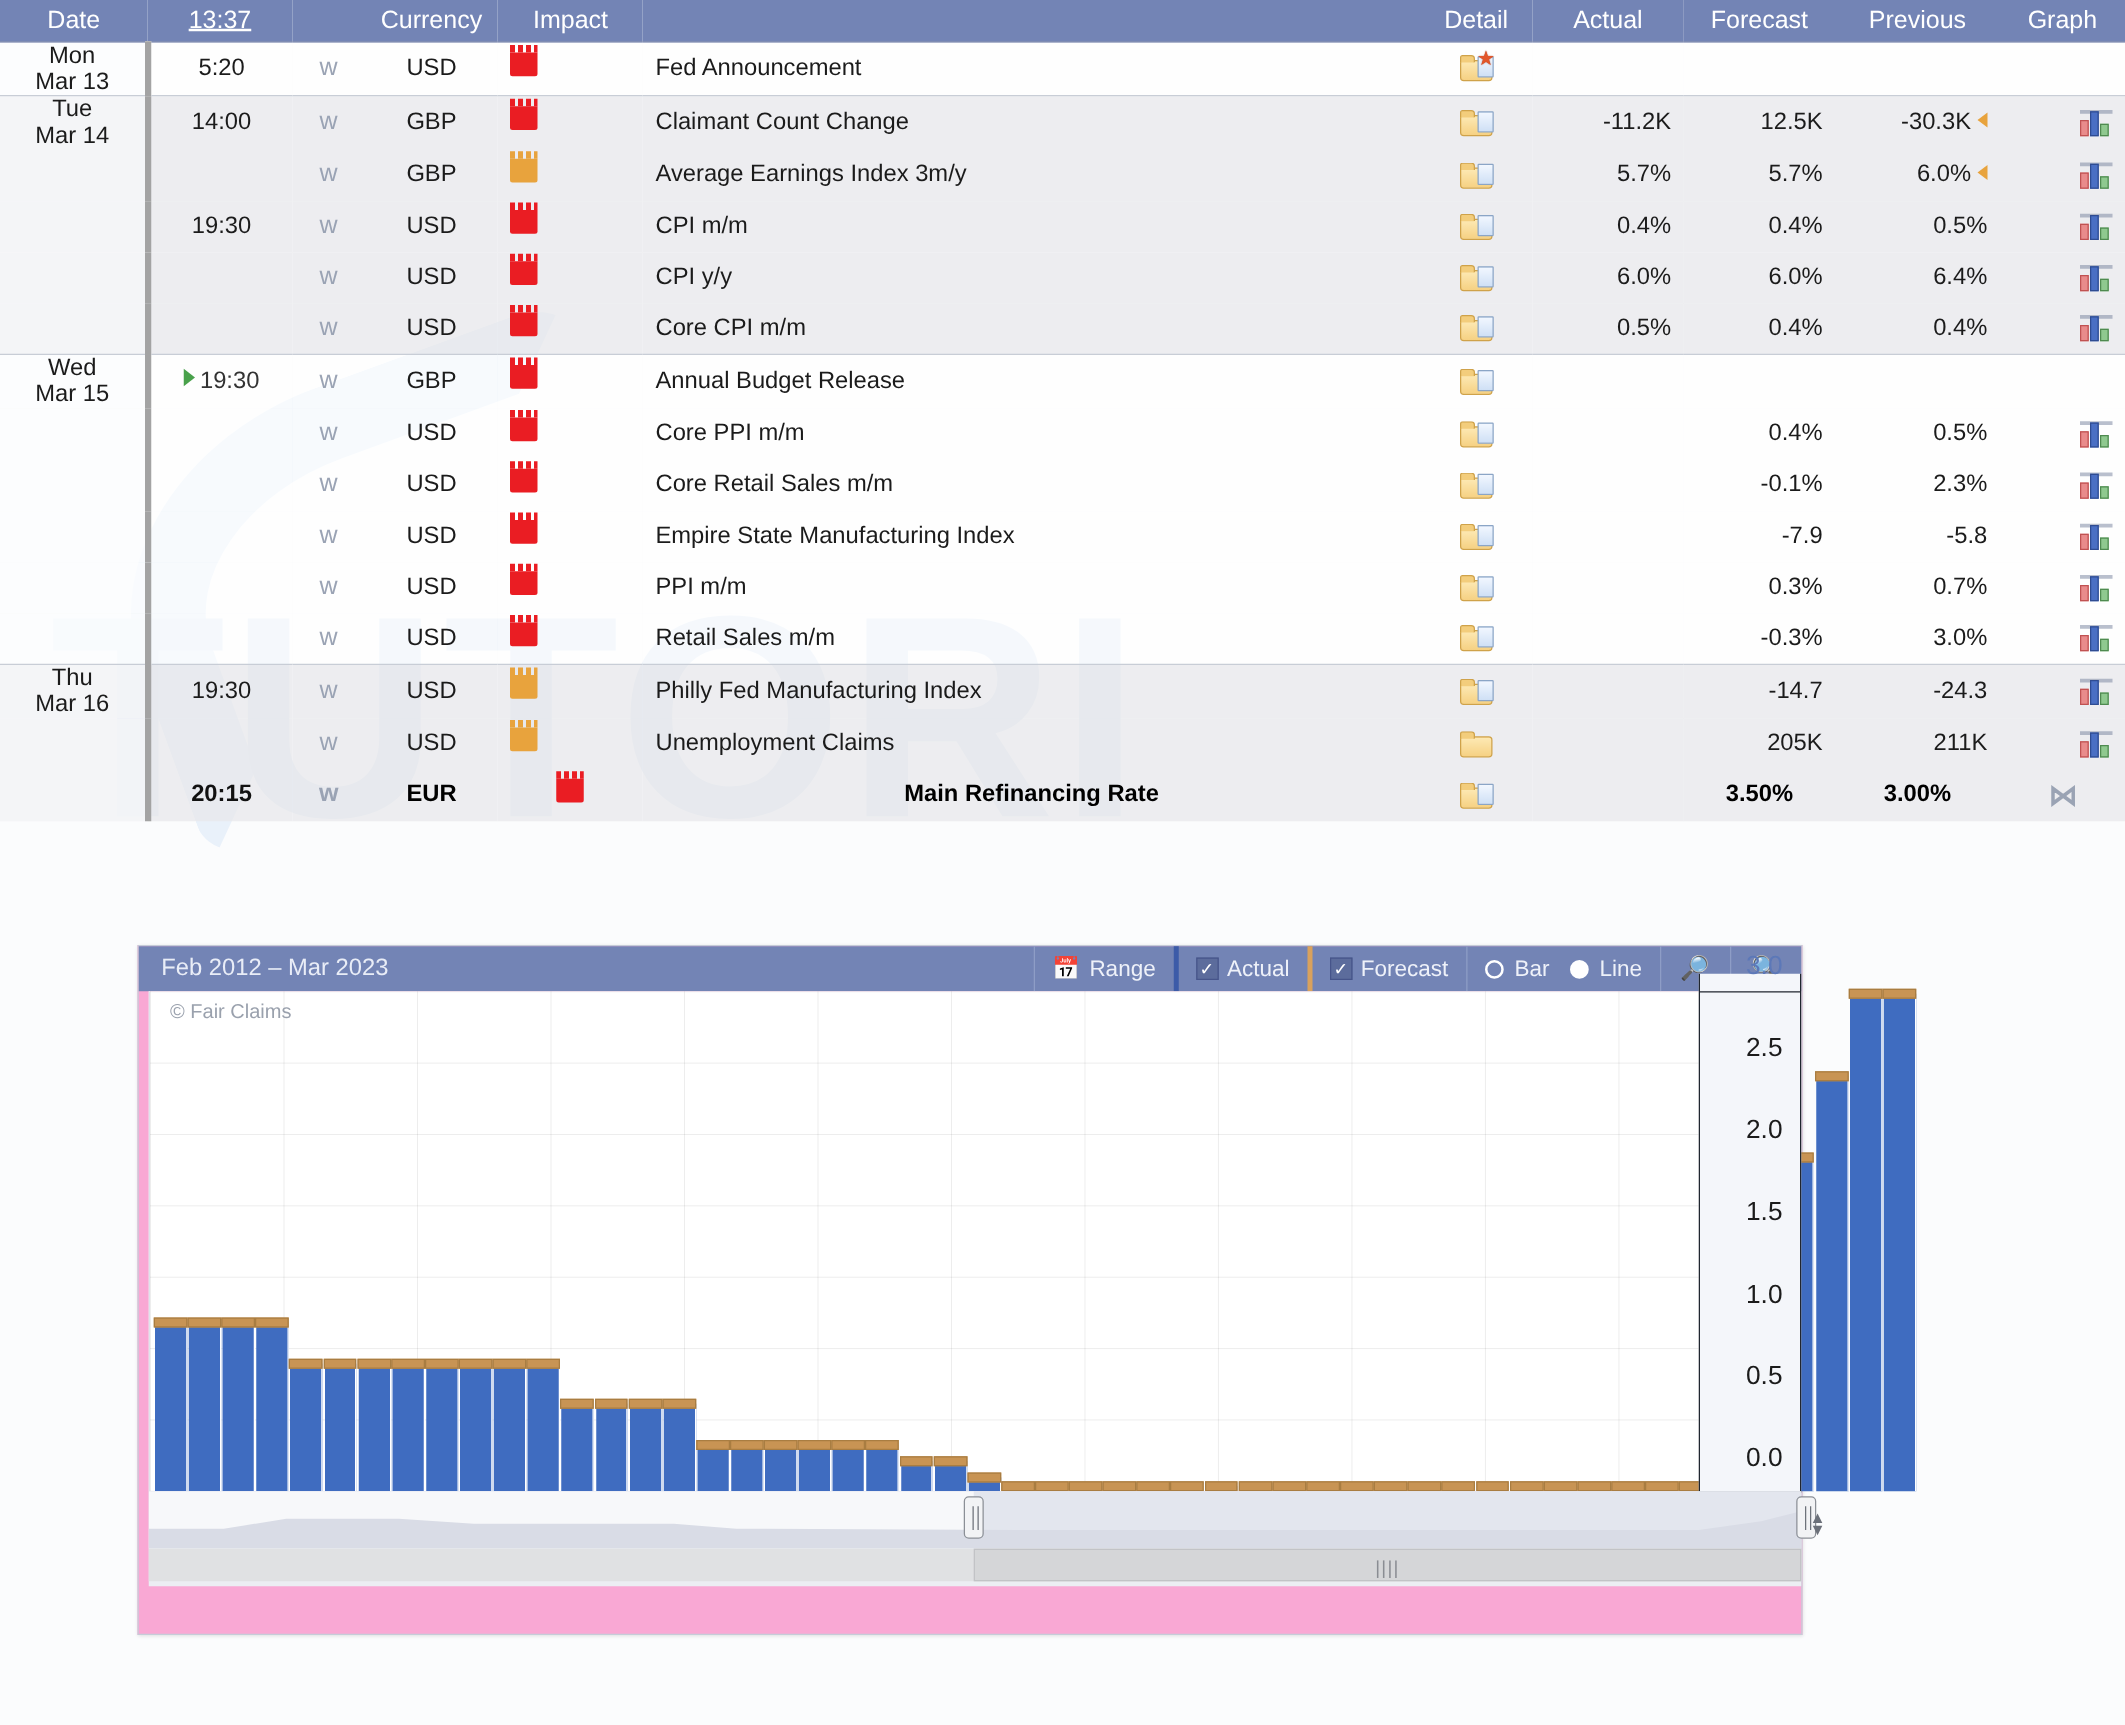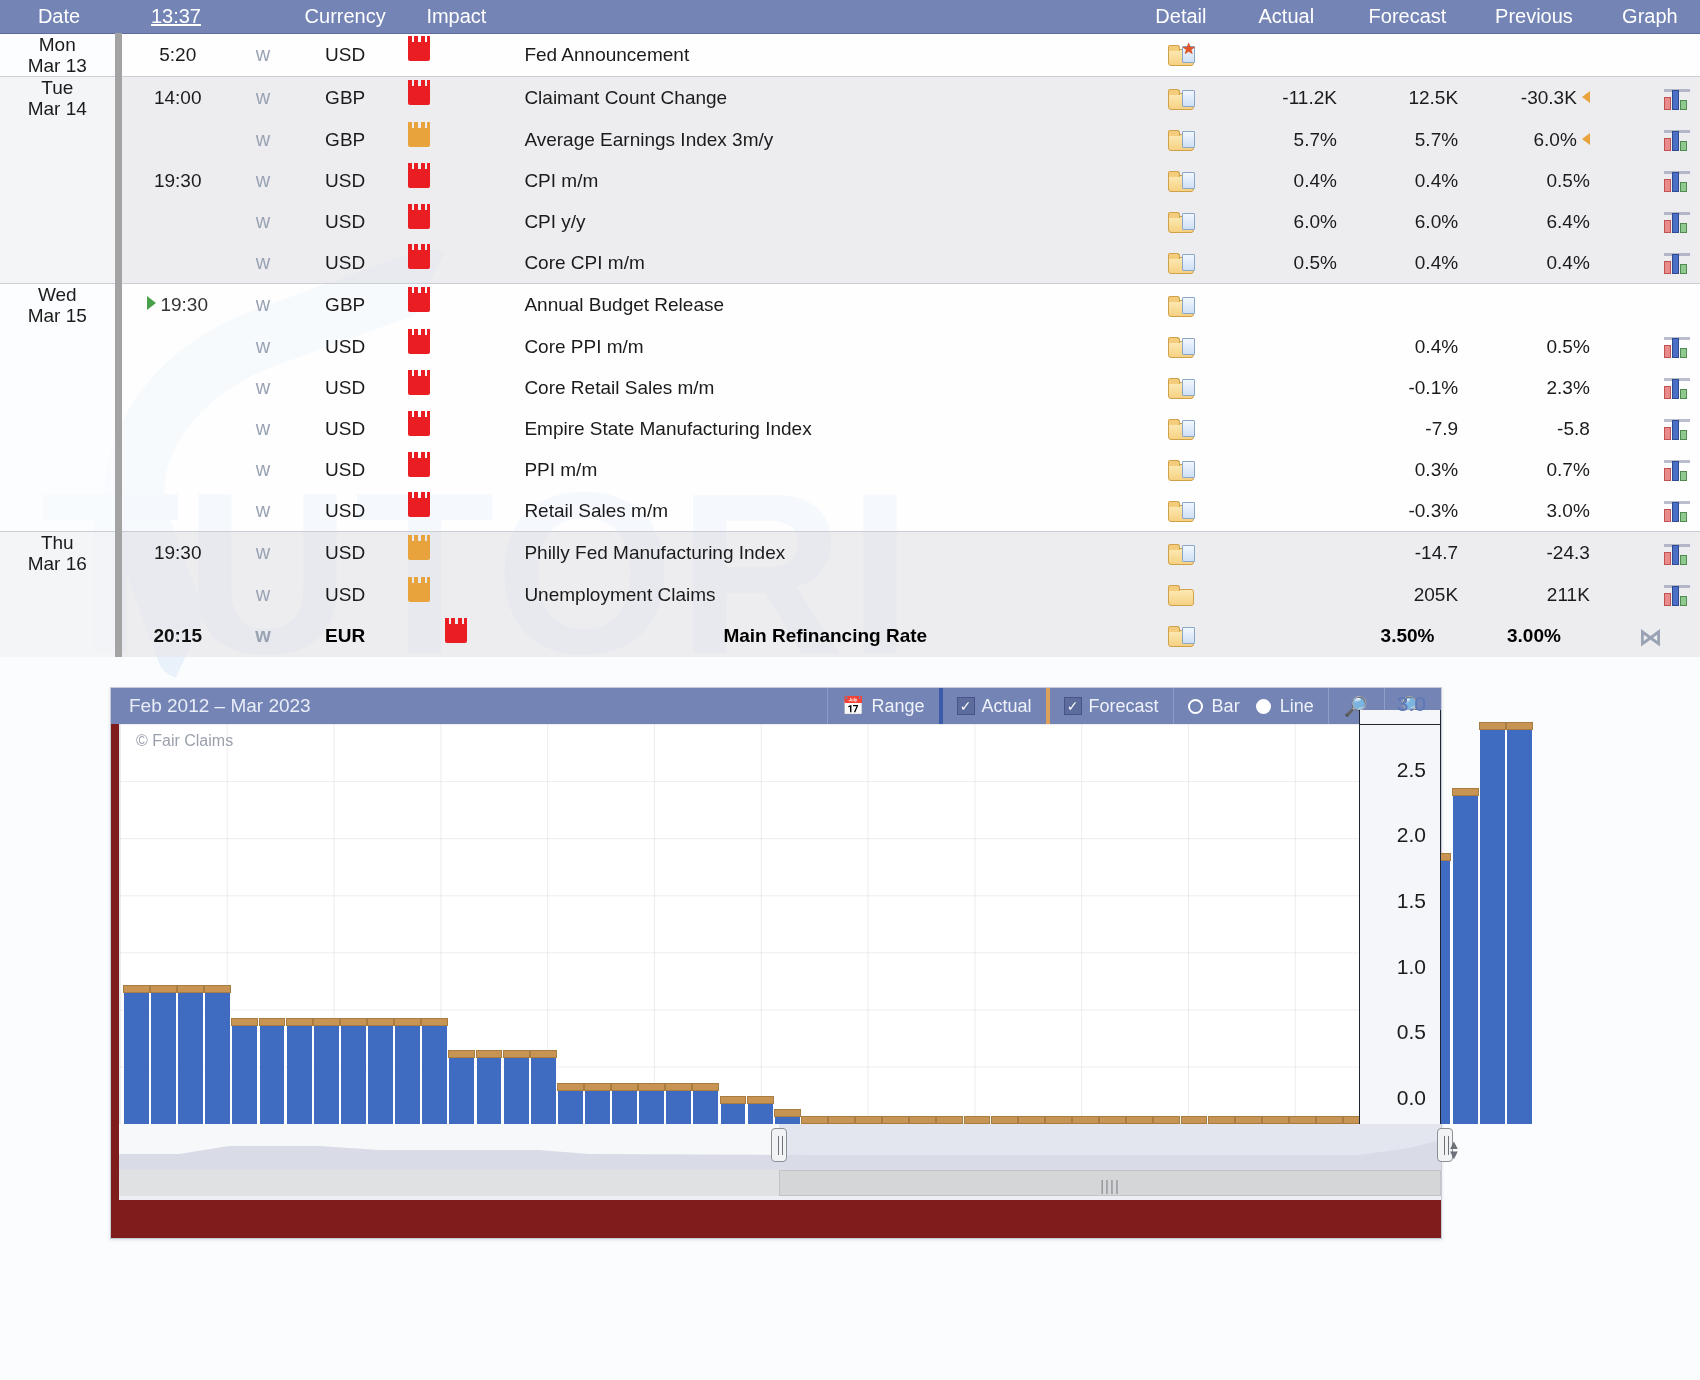--- a/index.html
+++ b/index.html
@@ -57,21 +57,21 @@
   table.cal td {
     height: 41px; padding: 0 10px; font-size: 19px; color: #1b1b1b;
     vertical-align: middle; background: transparent;
   }
   tr.row-even td { background: rgba(255,255,255,0.62); }
   tr.row-odd  td { background: rgba(231,232,234,0.72); }
   tr.daystart td { border-top: 1px solid #c8cdd6; }
 
   td.date {
     width: 112px; text-align: center; font-size: 19px; line-height: 1.12;
-    color: #2b2b2b; border-right: 7px solid #a3a3a3;
+    color: #2b2b2b; border-right: 5px solid #a3a3a3;
     background: rgba(252,253,254,0.85) !important;
   }
   tr.row-odd td.date { background: rgba(243,244,246,0.9) !important; }
   td.time  { width: 110px; text-align: center; color: #9a9a9a; font-size: 19px; white-space: nowrap; }
   td.spk   { width: 55px;  text-align: center; }
   td.cur   { width: 85px;  text-align: center; font-size: 19px; }
   td.imp   { width: 110px; text-align: left; padding-left: 26px; }
   td.event { width: 590px; text-align: left; padding-left: 20px; font-size: 19px; }
   td.detail{ width: 85px;  text-align: center; }
   td.actual, td.forecast, td.previous { text-align: right; font-size: 19px; padding-right: 18px; white-space: nowrap; }
@@ -134,22 +134,22 @@
            color:#9aa3b4; font-size:23px; line-height:22px; }
 
   
   .play { display:inline-block; width:0;height:0; margin-right:4px; vertical-align:1px;
           border-top:7px solid transparent; border-bottom:7px solid transparent;
           border-left:9px solid #49a14b; }
   td.time.has-play { color:#333; }
 
   
   #chart-panel {
-    position:absolute; left:110px; top:687px; width:1332px; height:552px;
-    background:#7f1d1d; border:1px solid #c6ccd8; z-index:2;
+    position:absolute; left:110px; top:756px; width:1332px; height:552px;
+    background:#f9a8d4; border:1px solid #c6ccd8; z-index:2;
     box-shadow: 0 1px 3px rgba(0,0,0,.12);
   }
   .chart-toolbar {
     display:flex; align-items:center; height:36px; background:#7384b5; color:#fff;
     font-size:18px; position:relative;
   }
   .ct-title { padding-left:18px; flex:1; color:#e9edf7; font-size:19px; }
   .ct-btn {
     display:flex; align-items:center; gap:7px; height:36px; padding:0 14px;
     border-left:1px solid #8e9dc6; cursor:pointer; white-space:nowrap; color:#eef1f9;

